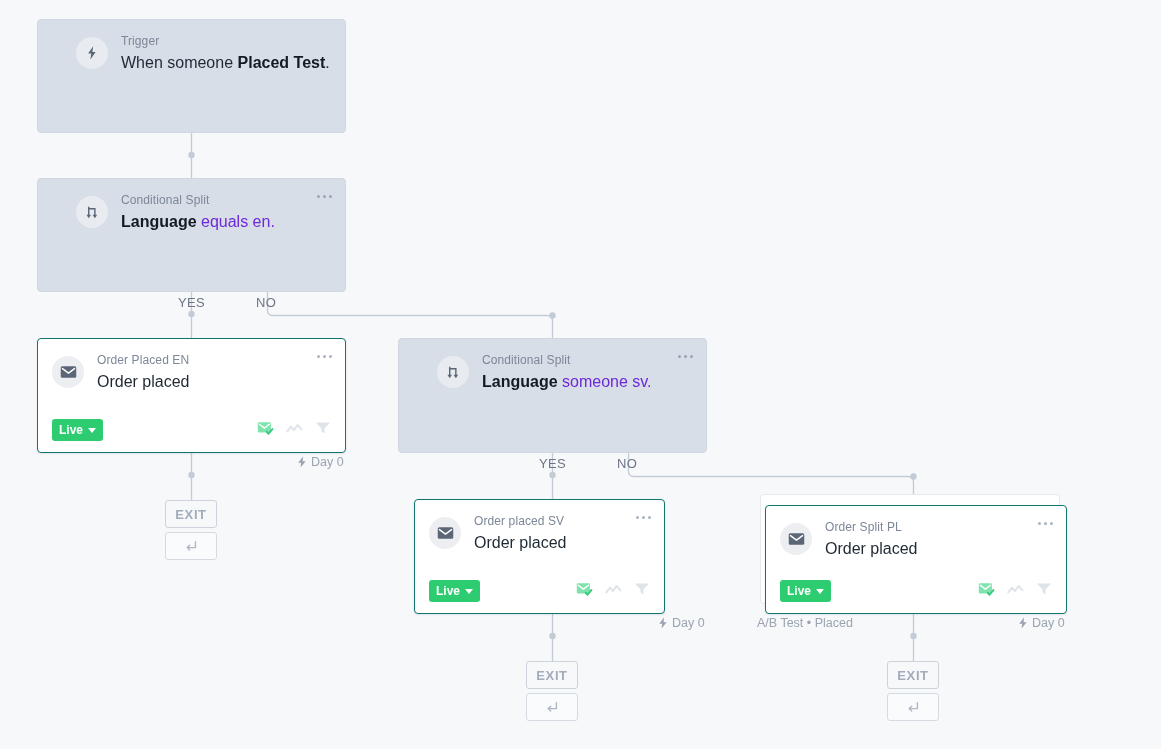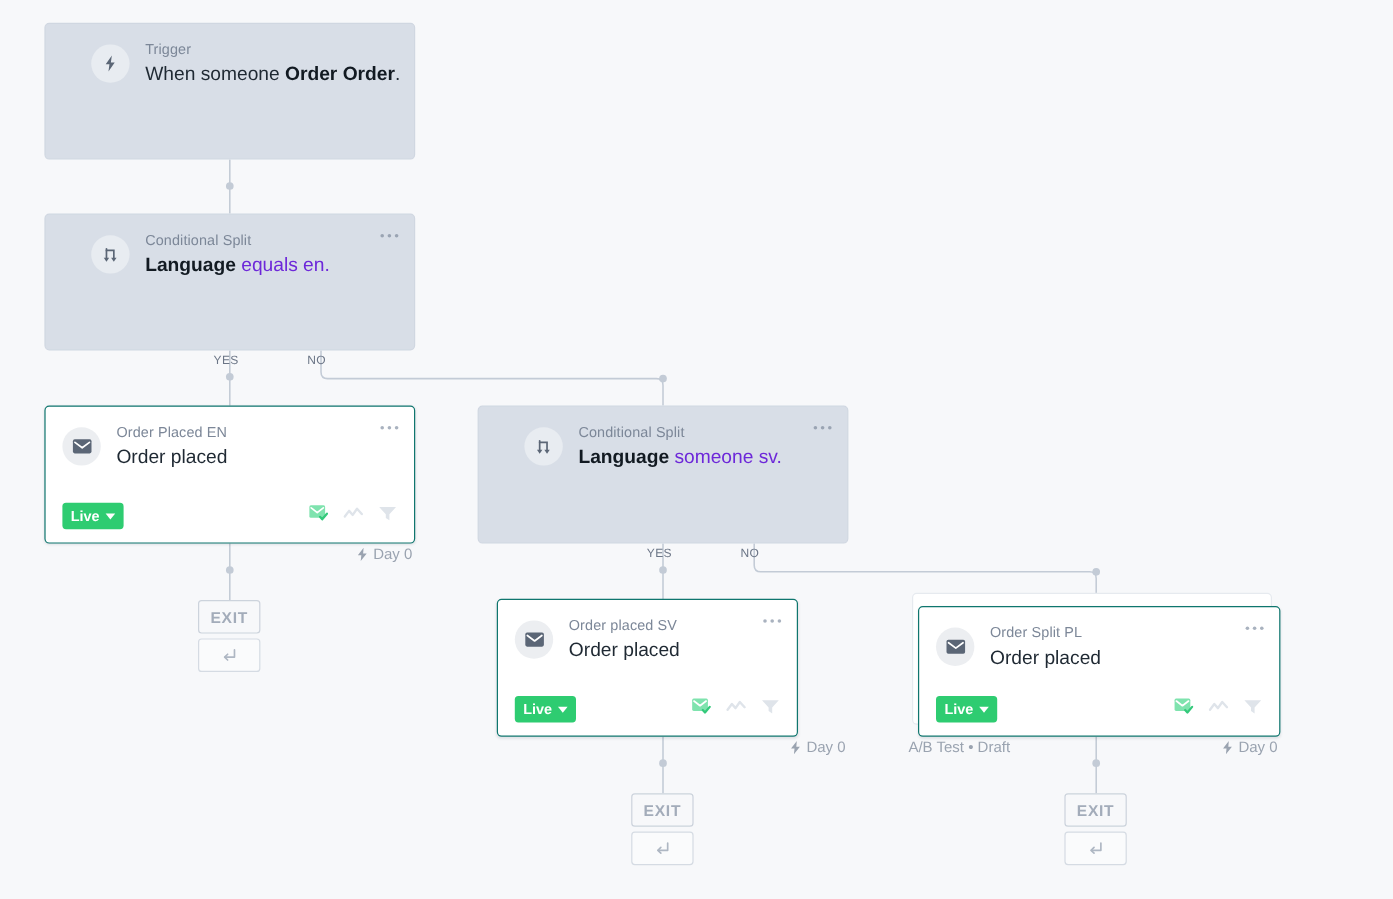--- a/index.html
+++ b/index.html
@@ -131,21 +131,21 @@
   }
   .foot-icons {
     display: flex;
     align-items: center;
     gap: 12px;
   }
 
   
   .branch-label {
     position: absolute;
-    font-size: 10px;
+    font-size: 13px;
     color: #6b7586;
     letter-spacing: .3px;
     white-space: nowrap;
   }
 
   
   .meta {
     position: absolute;
     font-size: 12.5px;
     color: #9aa3b0;
@@ -232,21 +232,21 @@
 
   <div class="node node-split" style="left:37px; top:19px; width:309px; height:114px;">
     <div class="node-head">
       <div class="node-avatar avatar-light">
         <svg width="16" height="16" viewBox="0 0 16 16" aria-hidden="true">
           <path d="M9.2 1.2 L4.1 8.6 L7.2 8.6 L6.4 14.6 L11.6 7.1 L8.4 7.1 Z" fill="#5b6676"></path>
         </svg>
       </div>
       <div class="node-textwrap">
         <div class="node-kicker">Trigger</div>
-        <div class="node-title"><span>When someone </span><span class="strong">Order Order</span><span>.</span></div>
+        <div class="node-title"><span>When someone </span><span class="strong">Placed Test</span><span>.</span></div>
       </div>
     </div>
   </div>
 
   <div class="node node-split" style="left:37px; top:178px; width:309px; height:114px;">
     <div class="node-head">
       <div class="node-avatar avatar-light">
         <svg width="17" height="17" viewBox="0 0 18 18" aria-hidden="true">
           <g stroke="#5b6676" stroke-width="1.5" fill="none" stroke-linecap="round">
             <path d="M5 3.5 L5 12"></path>
@@ -459,21 +459,21 @@
         </span>
         <span>
           <svg width="16" height="14" viewBox="0 0 16 14" aria-hidden="true">
             <path d="M1 1.6 L15 1.6 L9.5 7.6 L9.5 12.6 L6.5 10.6 L6.5 7.6 Z" fill="#dfe4ea"></path>
           </svg>
         </span>
       </span>
     </div>
   </div>
   <div class="meta" style="left:757px; top:616px;">
-    <span>A/B Test • Draft</span>
+    <span>A/B Test • Placed</span>
   </div>
   <div class="meta" style="left:1018px; top:616px;">
     <svg width="10" height="12" viewBox="0 0 10 12" aria-hidden="true">
       <path d="M6 0.5 L1.2 6.7 L4.1 6.7 L3.6 11.5 L8.6 5.2 L5.6 5.2 Z" fill="#9aa3b0"></path>
     </svg>
     <span>Day 0</span>
   </div>
 
   <div class="exit-box" style="left:887px; top:661px;">
     <span>EXIT</span>

